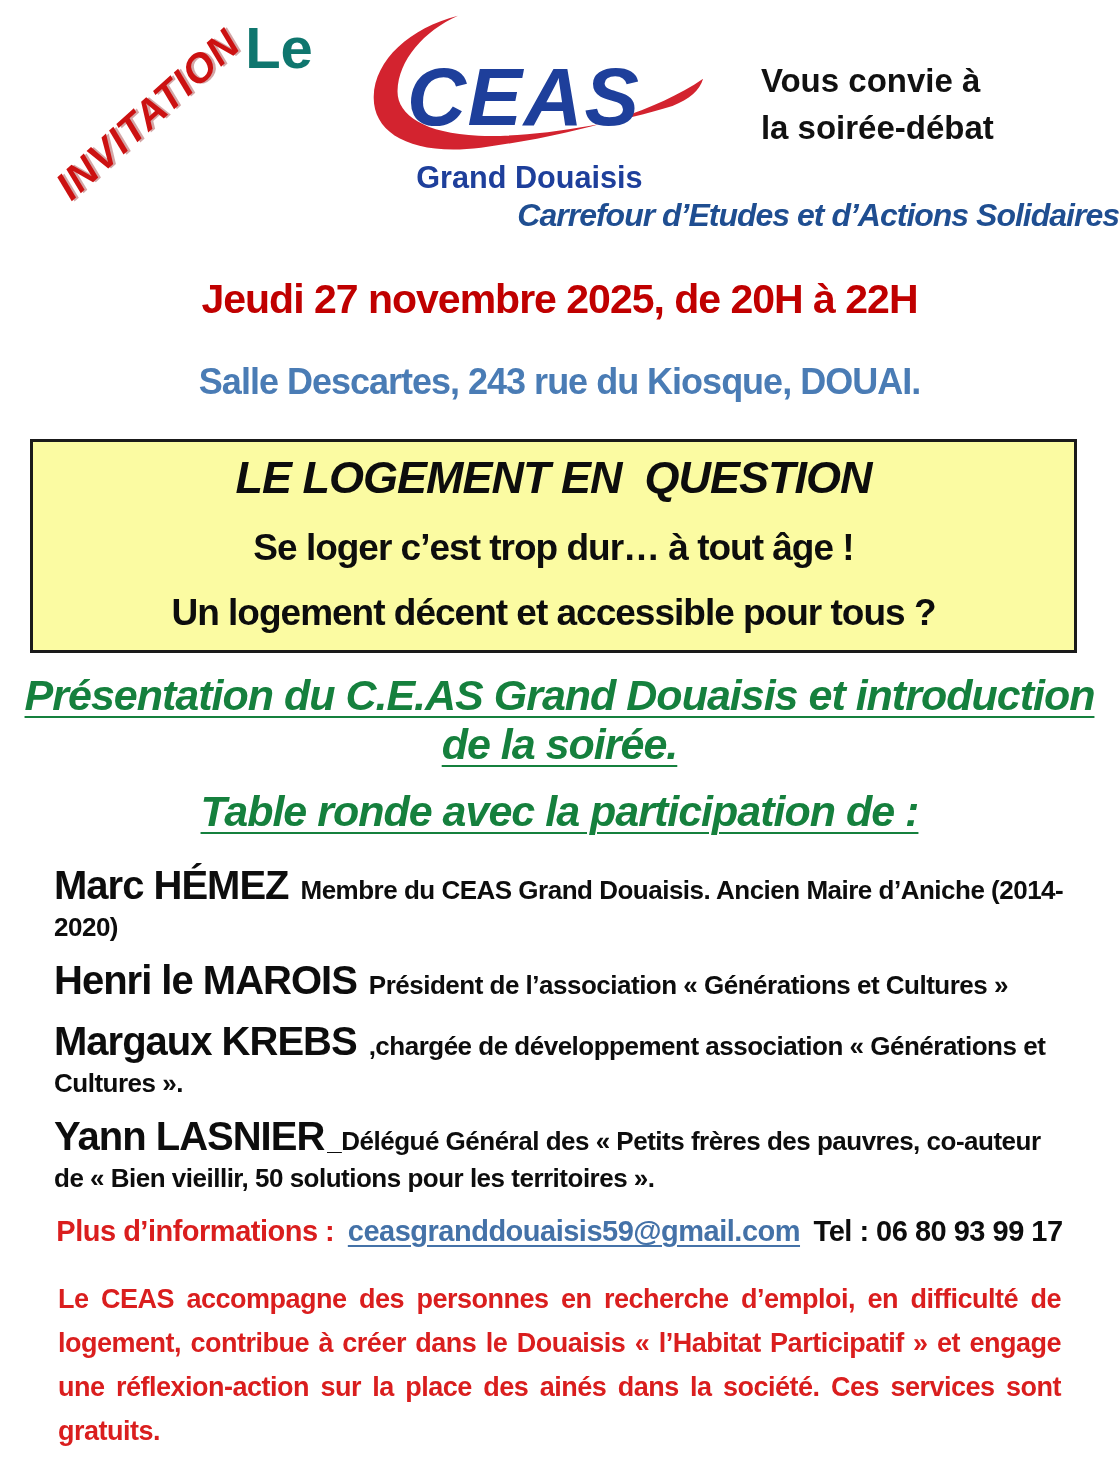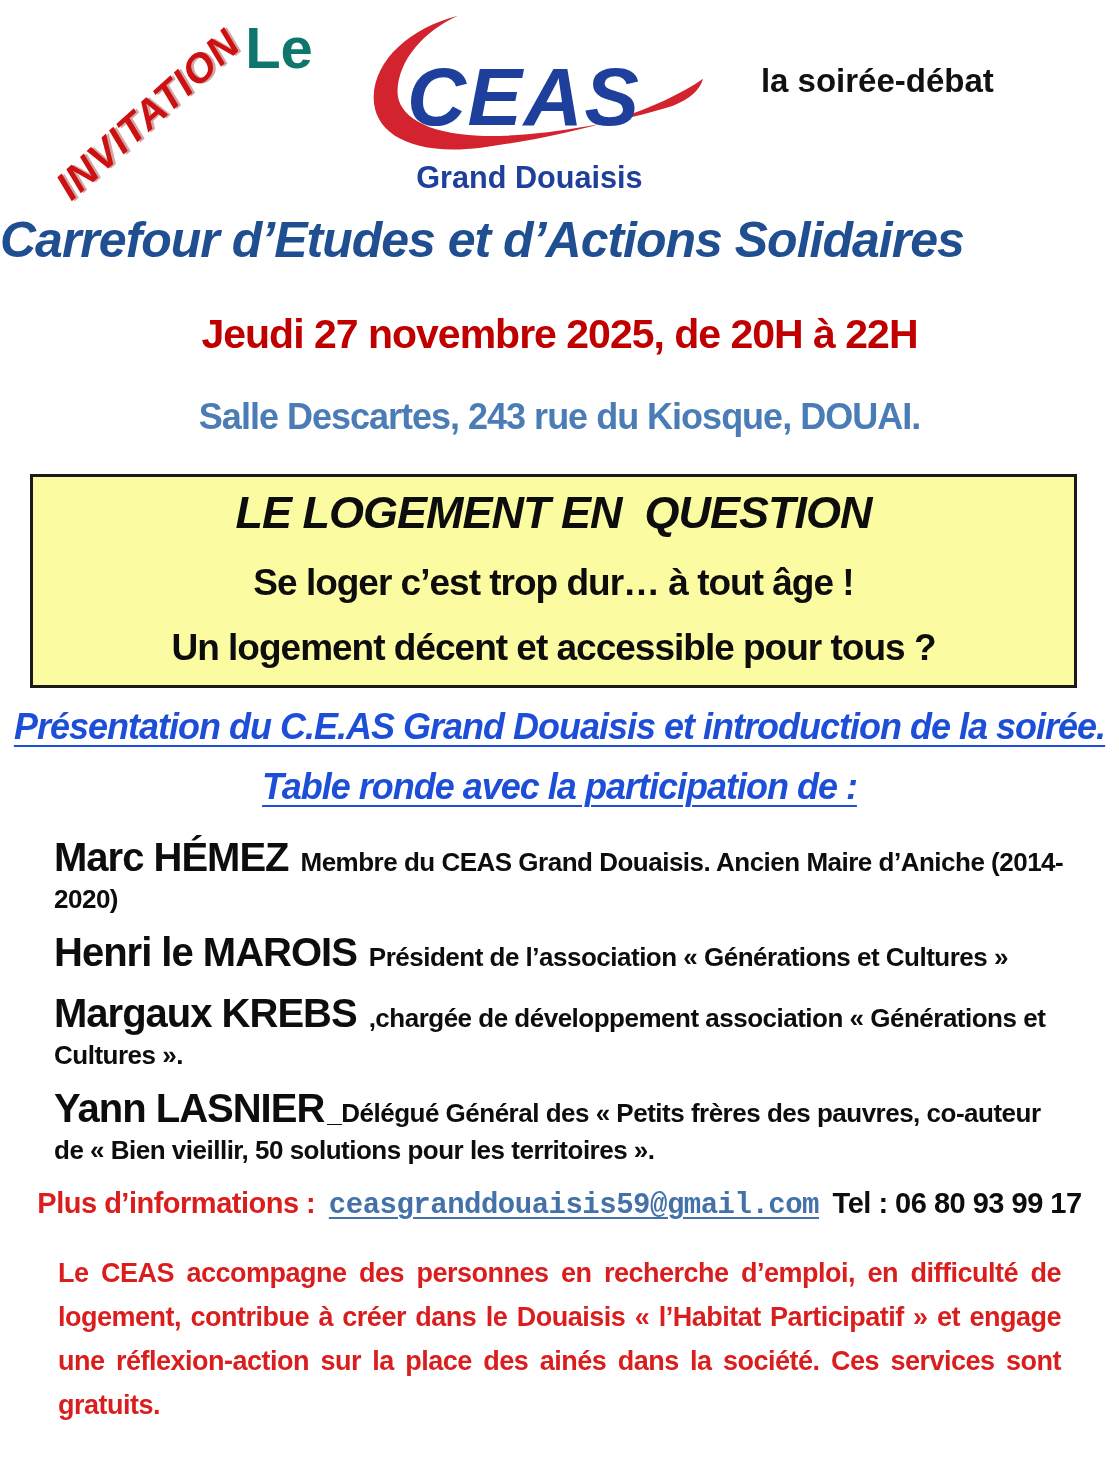--- a/index.html
+++ b/index.html
@@ -24,59 +24,59 @@
     transform:rotate(-42deg); transform-origin:center center;
     letter-spacing:1px; text-align:center;
   }
   .header{display:flex; justify-content:center; align-items:flex-start; gap:46px; padding-left:120px;}
   .logo-block{display:flex; align-items:flex-start;}
   .logo-le{font-size:58px; font-weight:bold; color:#0f766e; margin-right:2px;}
   .logo-svg{width:400px; height:183px; display:block;}
   .convie{margin-top:44px; font-size:33px; font-weight:bold; color:#111; line-height:1.42;}
   
   .org-name{
-    text-align:left; font-size:50px; font-weight:bold; font-style:italic;
-    color:var(--org_blue); margin-top:14px; letter-spacing:-1px;
+    text-align:right; font-size:32px; font-weight:bold; font-style:italic;
+    color:var(--org_blue); letter-spacing:-1px;
   }
   .date-line{
     text-align:center; font-size:41px; font-weight:bold;
     color:var(--date_red); margin-top:42px; letter-spacing:-1px;
   }
   .venue{margin-top:32px; text-align:center; color:var(--venue_blue);
     font-size:36px; font-weight:bold; line-height:1.5; letter-spacing:-1px;}
   
   .topic-box{
     margin:30px 42px 0 30px; background:var(--box_yellow);
     border:3px solid var(--box_border); padding:10px 12px 16px 12px; text-align:center;
   }
   .topic-title{font-size:45px; font-weight:bold; font-style:italic; color:#0d0d0d;
     white-space:pre-wrap; letter-spacing:-1px;}
   .topic-line{font-size:37px; font-weight:bold; color:#0d0d0d; margin-top:23px; letter-spacing:-1px;}
   
   .section-title{
-    text-align:center; font-size:36px; font-weight:bold; font-style:italic; color:#1d4ed8;
+    text-align:center; font-size:43px; font-weight:bold; font-style:italic; color:#15803d;
     text-decoration:underline; text-decoration-thickness:2px; text-underline-offset:6px;
     margin-top:18px; letter-spacing:-1px;
   }
   
   .speakers{padding:14px 54px 0 54px; color:#0d0d0d;}
   .speaker{margin-top:9px; line-height:1.3;}
   .speaker-name{font-size:40px; font-weight:bold; letter-spacing:-1px;}
   .speaker-role{font-size:26px; font-weight:bold; margin-left:12px; white-space:pre-wrap; letter-spacing:-0.5px;}
   .speaker-role.no-gap{margin-left:3px;}
   .speaker-sub{font-size:26px; font-weight:bold; margin-top:12px; white-space:pre-wrap; letter-spacing:-0.5px;}
   .debat{
     text-align:center; font-size:34px; font-weight:bold; color:#0d0d0d; margin-top:14px;
     text-decoration:underline; text-decoration-thickness:3px; text-underline-offset:6px;
     letter-spacing:-1px;
   }
   
   .info-line{text-align:center; margin-top:20px; font-size:29px; font-weight:bold; letter-spacing:-0.5px;}
   .info-label{color:var(--desc_red);}
-  .info-email{color:var(--link_blue); text-decoration:underline; text-underline-offset:4px; margin:0 6px; cursor:pointer;font-family:Liberation Mono, monospace;}
+  .info-email{color:var(--link_blue); text-decoration:underline; text-underline-offset:4px; margin:0 6px; cursor:pointer;}
   .info-tel{color:#0d0d0d;}
   
   .ceas-desc{
     margin:30px 58px 0 58px; color:var(--desc_red); font-size:27px; font-weight:bold;
     text-align:justify; line-height:1.62; white-space:pre-wrap; letter-spacing:-0.5px;
   }
 </style>
 </head>
 <body>
 
@@ -94,20 +94,21 @@
                  C 300 143, 395 118, 456 76
                  C 452 90, 440 100, 420 108
                  C 350 130, 250 146, 192 143
                  C 128 140, 96 118, 97 90
                  C 98 54, 128 20, 168 2 Z" style="fill:var(--brand_red); stroke:none;"></path>
         <text x="108" y="130" font-size="96" font-weight="bold" font-style="italic" letter-spacing="2" style="fill:var(--brand_blue); font-family:'Liberation Sans',sans-serif;">CEAS</text>
         <text x="252" y="205" font-size="36" font-weight="bold" text-anchor="middle" style="fill:var(--brand_blue); font-family:'Liberation Sans',sans-serif;">Grand Douaisis</text>
       </svg>
     </div>
     <div class="convie">
+      <div>Vous convie à</div>
       <div>la soirée-débat</div>
     </div>
   </div>
 
   <div class="org-name">Carrefour d’Etudes et d’Actions Solidaires</div>
 
   <div class="date-line">Jeudi 27 novembre 2025, de 20H à 22H</div>
 
   <div class="venue">
     <div>Salle Descartes, 243 rue du Kiosque, DOUAI.</div>

